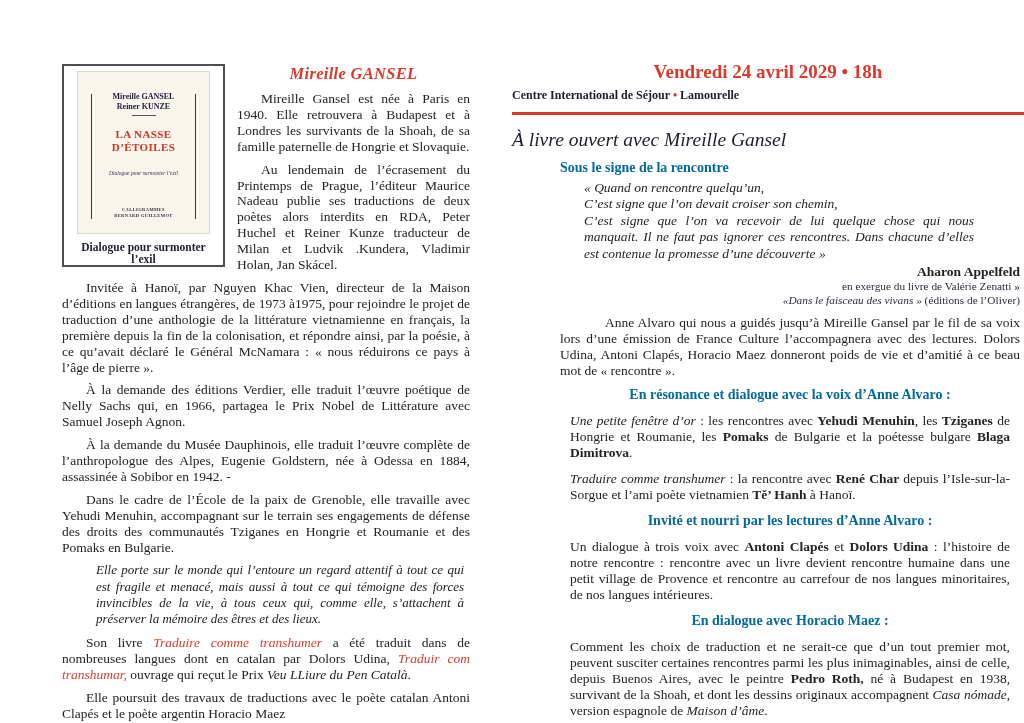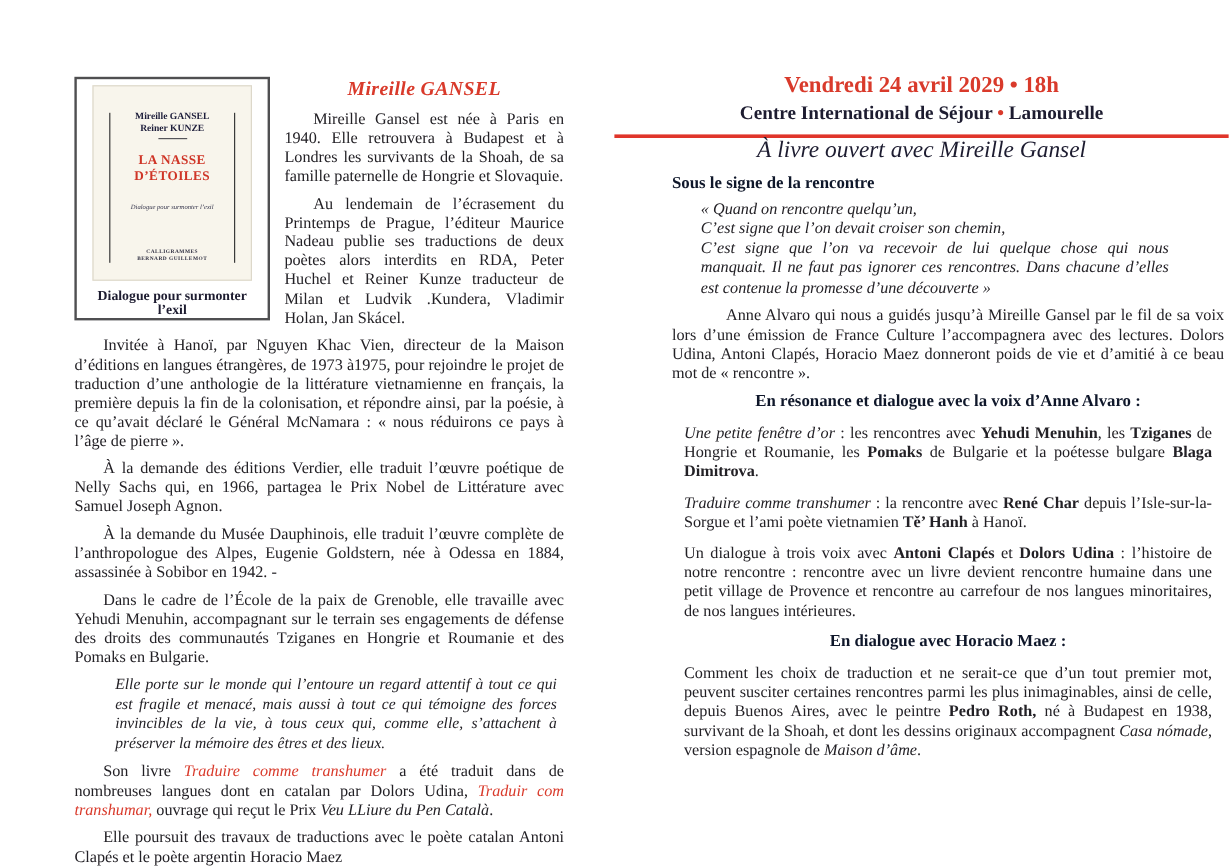--- a/index.html
+++ b/index.html
@@ -42,25 +42,25 @@
   }
   .page-left p{margin:0 0 7px;text-align:justify;text-indent:24px;font-size:13.5px;line-height:15.9px;}
   .italic-block{
     margin:1px 6px 8px 34px;font-style:italic;text-align:justify;
     font-size:13px;line-height:16.2px;text-indent:0;
   }
 
   
   .page-right{position:absolute;left:512px;top:60px;width:512px;}
   .rp-date{text-align:center;color:#d93a2b;font-weight:bold;font-size:19px;line-height:23px;}
-  .rp-venue{text-align:center;font-weight:bold;font-size:16px;line-height:18px;margin-top:3px;color:#1d1c30;}
+  .rp-venue{font-weight:bold;font-size:12px;line-height:18px;margin-top:3px;color:#1d1c30;}
   .rp-rule{height:3px;background:#e0352a;margin-top:8px;}
-  .rp-title{text-align:center;font-style:italic;font-size:19.5px;color:#1d1c30;}
+  .rp-title{text-align:left;font-style:italic;font-size:19.5px;margin-top:14px;color:#1d1c30;}
   .rp-body{margin:9px 0 0 48px;width:460px;font-size:13.5px;line-height:16px;text-align:justify;}
-  .h-red{color:#0f172a;font-weight:bold;font-size:14px;margin:5px 0 4px;text-align:left;}
+  .h-red{color:#0369a1;font-weight:bold;font-size:14px;margin:5px 0 4px;text-align:left;}
   .h-red.center{text-align:center;margin-top:8px;}
   .rp-quote{margin:2px 46px 0 24px;font-style:italic;line-height:16.4px;}
   .rp-quote div{text-align:justify;}
   .rp-attrib{text-align:right;margin-top:2px;}
   .attrib-name{font-weight:bold;font-size:13.5px;line-height:16px;}
   .attrib-small{font-size:11.3px;line-height:13.8px;color:#2a2a3a;}
   .para-anne{text-indent:45px;margin-top:7px;text-align:justify;}
   .rich-para{text-align:justify;margin:10px;}
 </style>
 </head>
@@ -109,25 +109,31 @@
 
   <div class="rp-body">
     <div class="h-red">Sous le signe de la rencontre</div>
 
     <div class="rp-quote">
       <div>« Quand on rencontre quelqu’un,</div>
       <div>C’est signe que l’on devait croiser son chemin,</div>
       <div>C’est signe que l’on va recevoir de lui quelque chose qui nous manquait. Il ne faut pas ignorer ces rencontres. Dans chacune d’elles est contenue la promesse d’une découverte »</div>
     </div>
 
+    <div class="rp-attrib">
+      <div class="attrib-name">Aharon Appelfeld</div>
+      <div class="attrib-small">en exergue du livre de Valérie Zenatti »</div>
+      <div class="attrib-small"><span class="seg-i">«Dans le faisceau des vivans »</span><span> (éditions de l’Oliver)</span></div>
+    </div>
 
     <div class="para-anne">Anne Alvaro qui nous a guidés jusqu’à Mireille Gansel par le fil de sa voix lors d’une émission de France Culture l’accompagnera avec des lectures. Dolors Udina, Antoni Clapés, Horacio Maez donneront poids de vie et d’amitié à ce beau mot de « rencontre ».</div>
 
     <div class="h-red center">En résonance et dialogue avec la voix d’Anne Alvaro :</div>
     <p class="rich-para"><span class="seg-i">Une petite fenêtre d’or</span><span> : les rencontres avec </span><span class="seg-b">Yehudi Menuhin</span><span>, les </span><span class="seg-b">Tziganes</span><span> de Hongrie et Roumanie, les </span><span class="seg-b">Pomaks</span><span> de Bulgarie et la poétesse bulgare </span><span class="seg-b">Blaga Dimitrova</span><span>.</span></p>
     <p class="rich-para"><span class="seg-i">Traduire comme transhumer</span><span> : la rencontre avec </span><span class="seg-b">René Char</span><span> depuis l’Isle-sur-la- Sorgue et l’ami poète vietnamien </span><span class="seg-b">Tě’ Hanh</span><span> à Hanoï.</span></p>
 
+    <div class="h-red center">Invité et nourri par les lectures d’Anne Alvaro :</div>
     <p class="rich-para"><span>Un dialogue à trois voix avec </span><span class="seg-b">Antoni Clapés</span><span> et </span><span class="seg-b">Dolors Udina</span><span> : l’histoire de notre rencontre : rencontre avec un livre devient rencontre humaine dans une petit village de Provence et rencontre au carrefour de nos langues minoritaires, de nos langues intérieures.</span></p>
 
     <div class="h-red center">En dialogue avec Horacio Maez :</div>
     <p class="rich-para"><span>Comment les choix de traduction et ne serait-ce que d’un tout premier mot, peuvent susciter certaines rencontres parmi les plus inimaginables, ainsi de celle, depuis Buenos Aires, avec le peintre </span><span class="seg-b">Pedro Roth,</span><span> né à Budapest en 1938, survivant de la Shoah, et dont les dessins originaux accompagnent </span><span class="seg-i">Casa nómade</span><span>, version espagnole de </span><span class="seg-i">Maison d’âme</span><span>.</span></p>
   </div>
 </div>
 
 </body></html>

